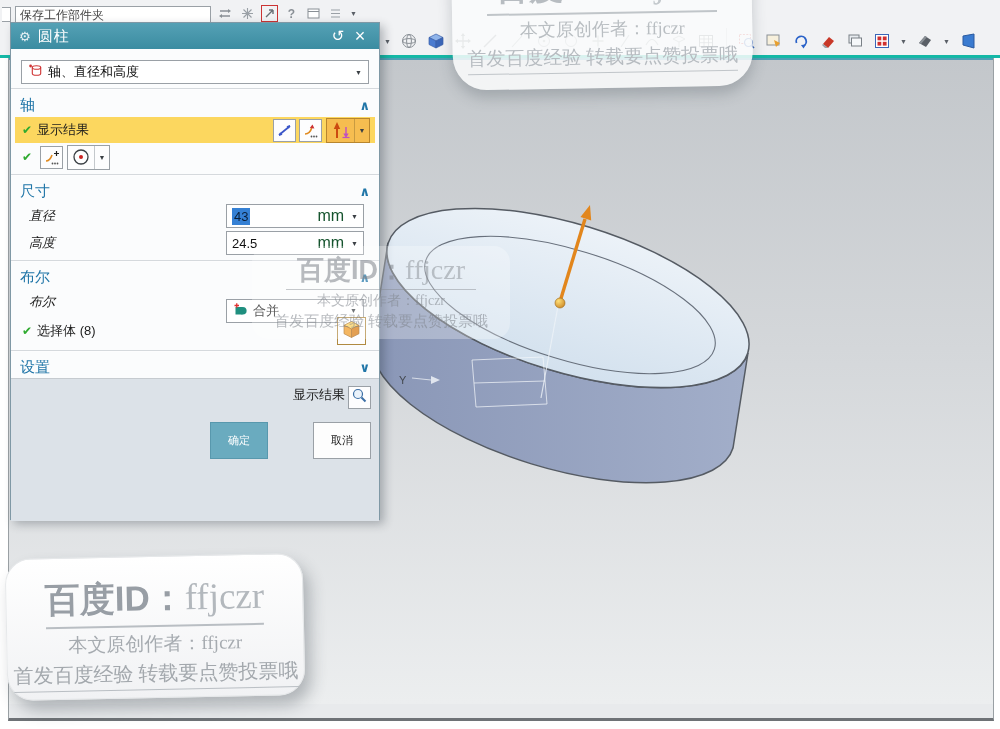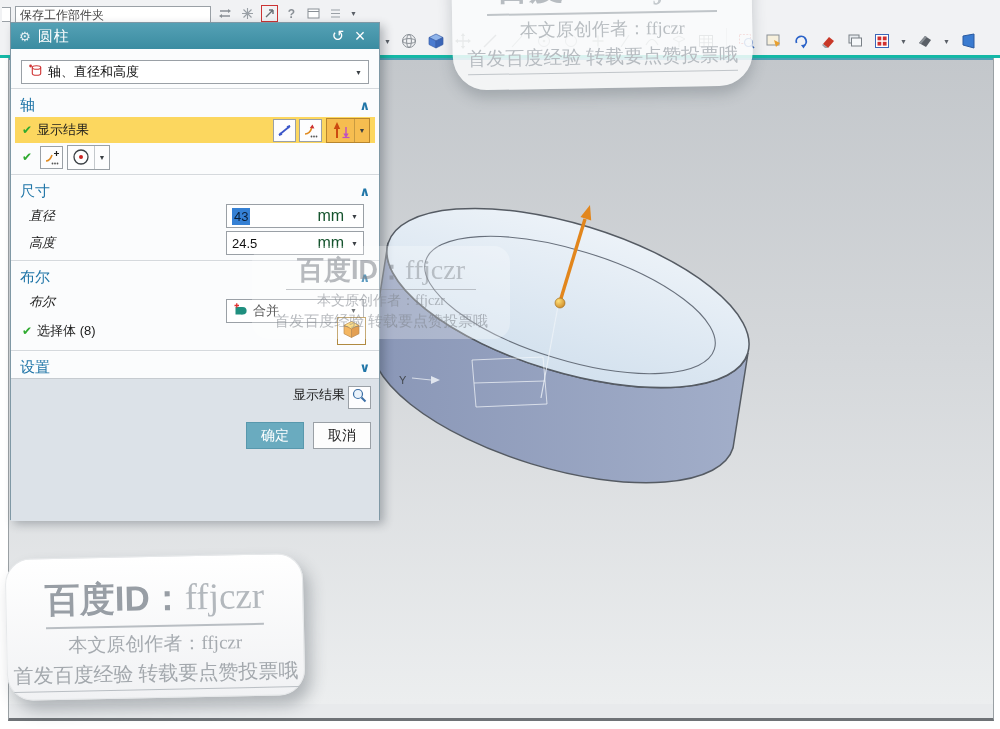--- a/index.html
+++ b/index.html
@@ -74,21 +74,21 @@
   .combo .c-caret { font-size:7px; color:#3a3f44; }
   .bool-combo { width:138px; margin-right:6px;margin-top:17px; }
   .cube-btn { width:29px; height:28px; border:1px solid #b08a40; background:#fdfdfe; display:inline-flex;
               align-items:center; justify-content:center; margin-left:auto; margin-right:4px; }
   .footer { background:#dce2e8; border-top:1px solid #c6cbd0; height:100%; padding:7px 8px 0 8px; }
   .show-result { display:flex; justify-content:flex-end; gap:3px; }
   .show-result .sr-lbl { font-size:13px; color:#1a1a1a; }
   .sr-btn { width:23px; height:23px; border:1px solid #9aa0a6; background:#fdfdfe; display:inline-flex;
             align-items:center; justify-content:center; }
   .btn-row { display:flex; justify-content:flex-end; gap:9px; margin-top:13px; }
-  .btn { width:58px; height:27px; font-size:14px; display:flex; align-items:center; justify-content:center; }
+  .btn { width:58px; height:37px; font-size:11px; display:flex; align-items:center; justify-content:center;margin-left:36px; }
   .btn-ok { background:#6aabbf; border:1px solid #5898ad; color:#fff; }
   .btn-cancel { background:#fdfdfd; border:1px solid #9aa0a6; color:#222; }
 
   
   .sticker { position:absolute; text-align:center; }
   .wm-line1 { white-space:nowrap; }
   .wm-bold { font-weight:bold; font-family:"Liberation Sans",sans-serif; }
   .wm-serif { font-family:"Liberation Serif","DejaVu Serif",serif; }
   .wm-l2, .wm-l3 { font-family:"Liberation Serif","DejaVu Serif",serif; white-space:nowrap; }
 

